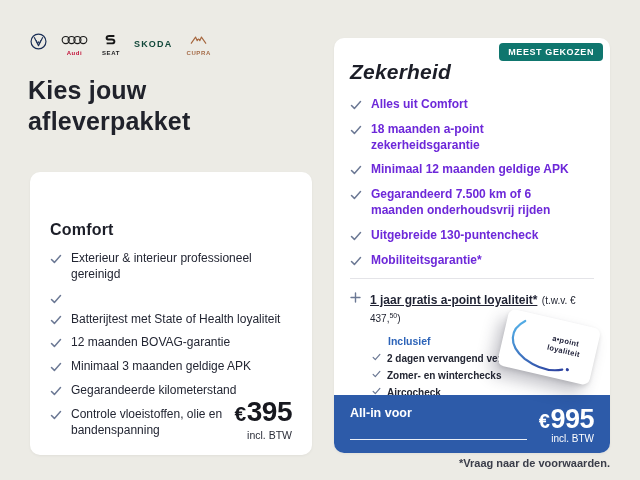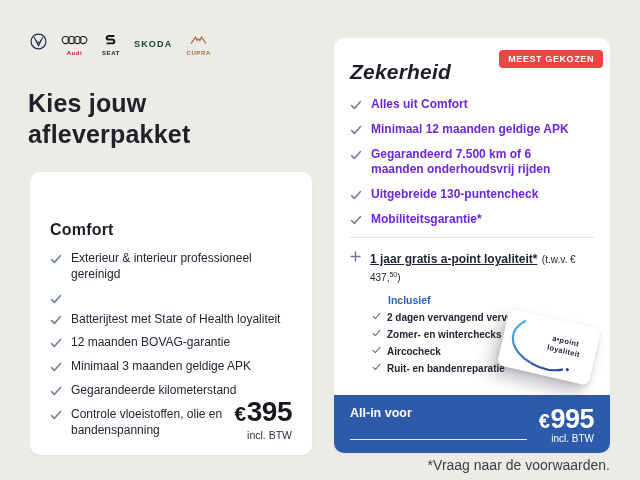--- a/index.html
+++ b/index.html
@@ -10,21 +10,21 @@
   
   .logos { position:absolute; left:30px; top:31px; display:flex; align-items:center; gap:14px; }
   .brand { display:flex; flex-direction:column; align-items:center; gap:1px; }
   .brand-sub { font-size:6px; font-weight:bold; letter-spacing:0.6px; line-height:1; }
   .sub-audi { color:#C2133A; }
   .sub-seat { color:#1d1d1f; }
   .sub-cupra { color:#A56B47; }
   .skoda-word { font-size:9px; font-weight:bold; letter-spacing:1.2px; color:#12483A; }
 
   
-  .heading { position:absolute; left:28px; top:88px; width:190px;
+  .heading { position:absolute; left:28px; top:75px; width:190px;
              font-size:25px; font-weight:600; line-height:1.22; color:#20222B; letter-spacing:0.2px; }
 
   
   .card { position:absolute; background:#fff; border-radius:10px; box-shadow:0 1px 3px rgba(0,0,0,0.05); }
 
   
   .card-comfort { left:30px; top:172px; width:282px; height:283px; padding:18px 20px; }
   .card-title { font-size:16px; font-weight:bold; color:#1C1E28; letter-spacing:0.2px;margin-top:31px; }
   .card-comfort .card-title { margin-bottom:12px; }
   ul.feature-list { list-style:none; }
@@ -32,21 +32,21 @@
                      font-size:12px; line-height:1.32; color:#232633; }
   .feature-list li svg { flex:0 0 auto; margin-top:3px; }
   .price-block { position:absolute; right:20px; bottom:14px; text-align:right; }
   .price-line { font-weight:bold; color:#17181F; letter-spacing:-0.5px; line-height:1; }
   .price-cur { font-size:21px; font-weight:600; margin-right:1px; }
   .price-amt { font-size:28px; }
   .price-note { font-size:10.5px; color:#2A2D38; margin-top:3px; }
 
   
   .card-zeker { left:334px; top:38px; width:276px; height:415px; padding:14px 16px 0; }
-  .badge { position:absolute; top:12px; right:7px; background:#ef4444; color:#fff;
+  .badge { position:absolute; top:5px; right:7px; background:#0f766e; color:#fff;
            font-size:9px; font-weight:bold; letter-spacing:0.6px; padding:4px 9px; border-radius:4px; }
   .card-zeker .card-title { margin:8px 0 13px; font-size:21px;font-style:italic; }
   .feature-list.bold li { font-weight:bold; color:#6d28d9; margin-bottom:9px; }
   .divider { border:none; border-top:1px solid #E4E4E8; margin:4px 0 11px; }
 
   .loyalty-row { display:flex; align-items:flex-start; gap:9px; }
   .loyalty-row svg { flex:0 0 auto; margin-top:2px; }
   .loyalty-title { font-size:12px; font-weight:bold; color:#1F2233;text-decoration:underline; }
   .loyalty-value { font-size:10px; font-weight:normal; color:#232633; }
   .loyalty-value sup { font-size:7px; }
@@ -69,21 +69,21 @@
                   border-radius:0 0 10px 10px; display:flex; padding:11px 16px 9px; z-index:1; }
   .zf-left { flex:1 1 auto; display:flex; flex-direction:column; justify-content:space-between; margin-right:12px; }
   .zf-label { font-size:12.5px; font-weight:bold; color:#fff; }
   .zf-rule { border:none; border-top:1px solid rgba(255,255,255,0.9); width:100%; margin-bottom:4px; }
   .zf-right { display:flex; flex-direction:column; align-items:flex-end; justify-content:space-between; }
   .zf-price { color:#fff; font-weight:bold; line-height:1; letter-spacing:-0.5px; }
   .zf-cur { font-size:20px; font-weight:600; margin-right:1px; }
   .zf-amt { font-size:27px; }
   .zf-note { font-size:10px; color:#fff; }
 
-  .footnote { position:absolute; right:30px; top:457px; font-size:14px; font-weight:400; color:#3A3D49; }
+  .footnote { position:absolute; right:30px; top:457px; font-size:11px; font-weight:700; color:#3A3D49; }
 </style>
 </head>
 <body>
 
 <div class="canvas">
 
   <div class="logos">
     <div class="brand">
       <span>
         <svg width="17" height="17" viewBox="0 0 26 26">
@@ -183,20 +183,26 @@
 
   <section class="card card-zeker">
     <span class="badge">MEEST GEKOZEN</span>
     <h2 class="card-title">Zekerheid</h2>
     <ul class="feature-list bold">
       <li>
         <svg width="12" height="10" viewBox="0 0 12 10">
             <path d="M1.5 5.5 L4.4 8.4 L10.5 1.6" fill="none" stroke="#6B7894" stroke-width="1.5" stroke-linecap="round" stroke-linejoin="round"></path>
           </svg>
         <span>Alles uit Comfort</span>
+      </li>
+      <li>
+        <svg width="12" height="10" viewBox="0 0 12 10">
+            <path d="M1.5 5.5 L4.4 8.4 L10.5 1.6" fill="none" stroke="#6B7894" stroke-width="1.5" stroke-linecap="round" stroke-linejoin="round"></path>
+          </svg>
+        <span>18 maanden a-point zekerheidsgarantie</span>
       </li>
       <li>
         <svg width="12" height="10" viewBox="0 0 12 10">
             <path d="M1.5 5.5 L4.4 8.4 L10.5 1.6" fill="none" stroke="#6B7894" stroke-width="1.5" stroke-linecap="round" stroke-linejoin="round"></path>
           </svg>
         <span>Minimaal 12 maanden geldige APK</span>
       </li>
       <li style="width:230px;">
         <svg width="12" height="10" viewBox="0 0 12 10">
             <path d="M1.5 5.5 L4.4 8.4 L10.5 1.6" fill="none" stroke="#6B7894" stroke-width="1.5" stroke-linecap="round" stroke-linejoin="round"></path>

